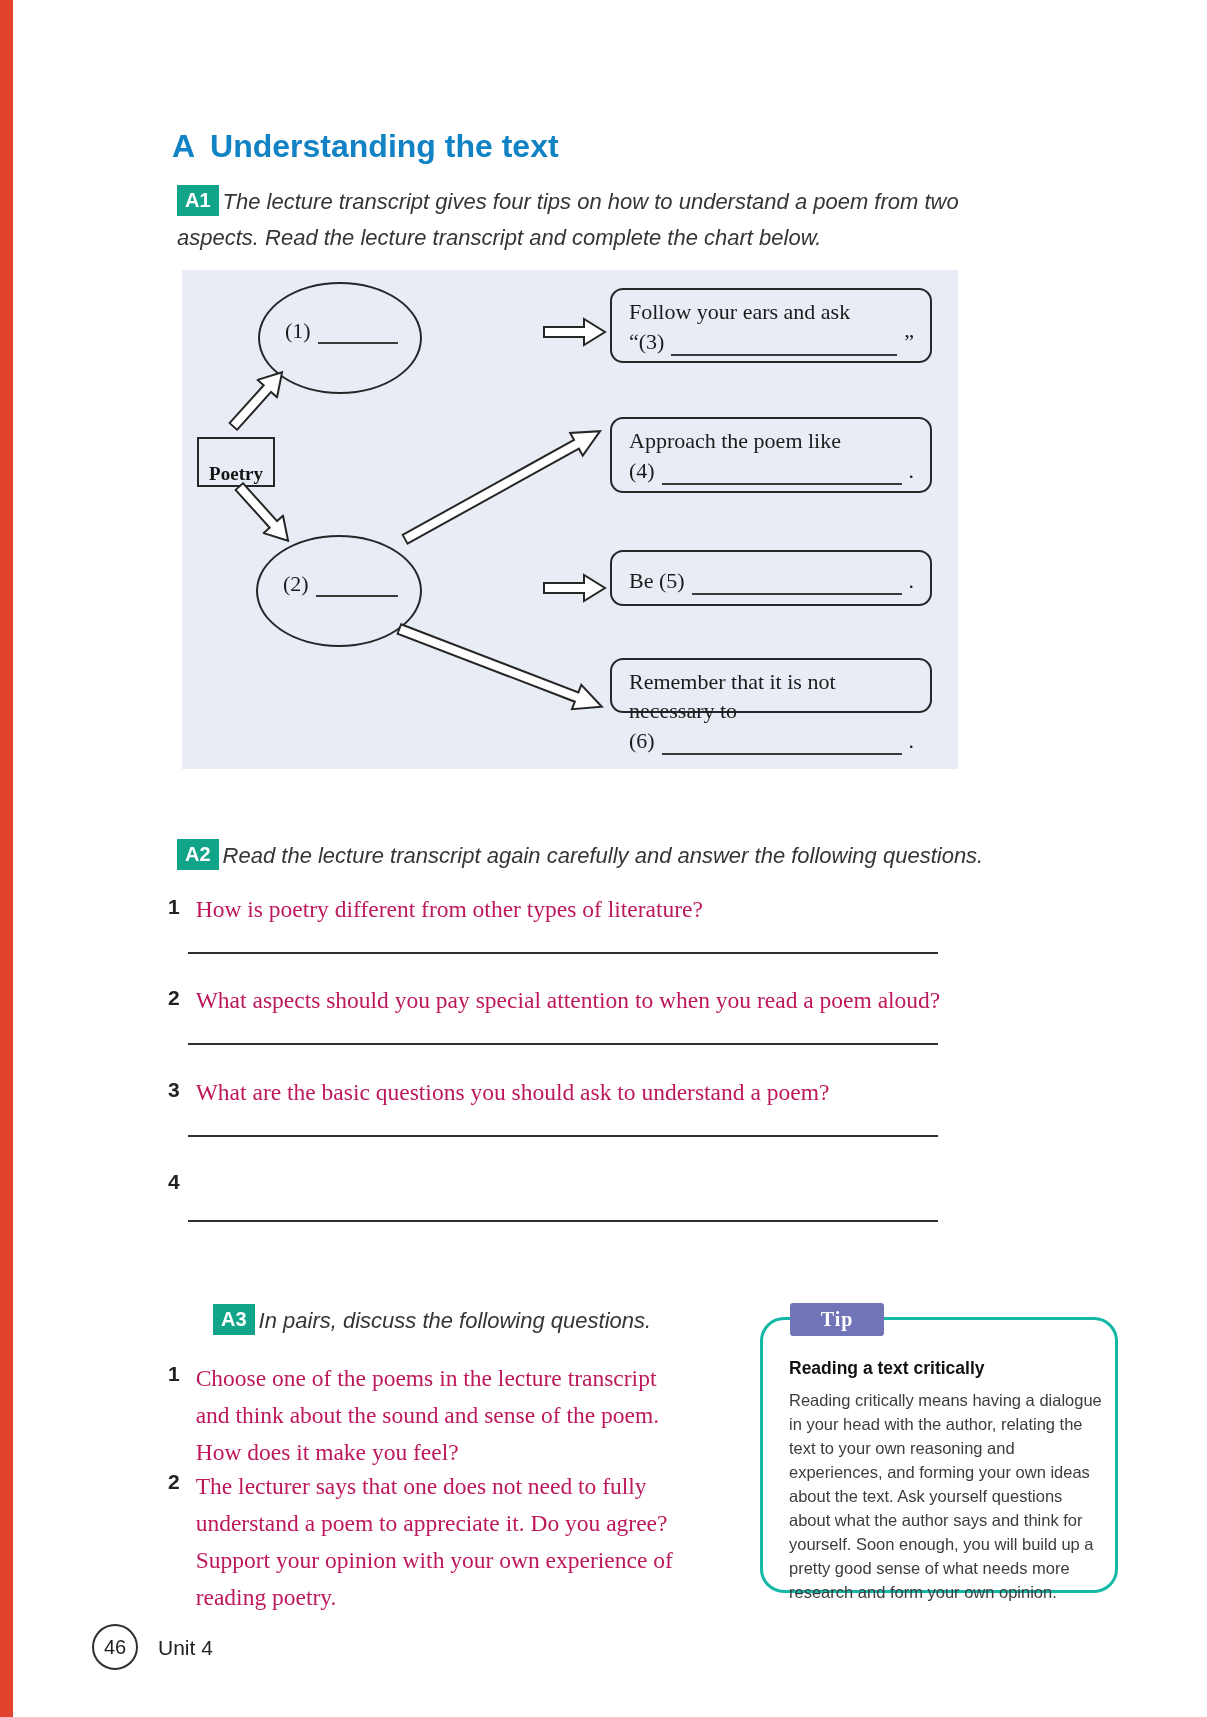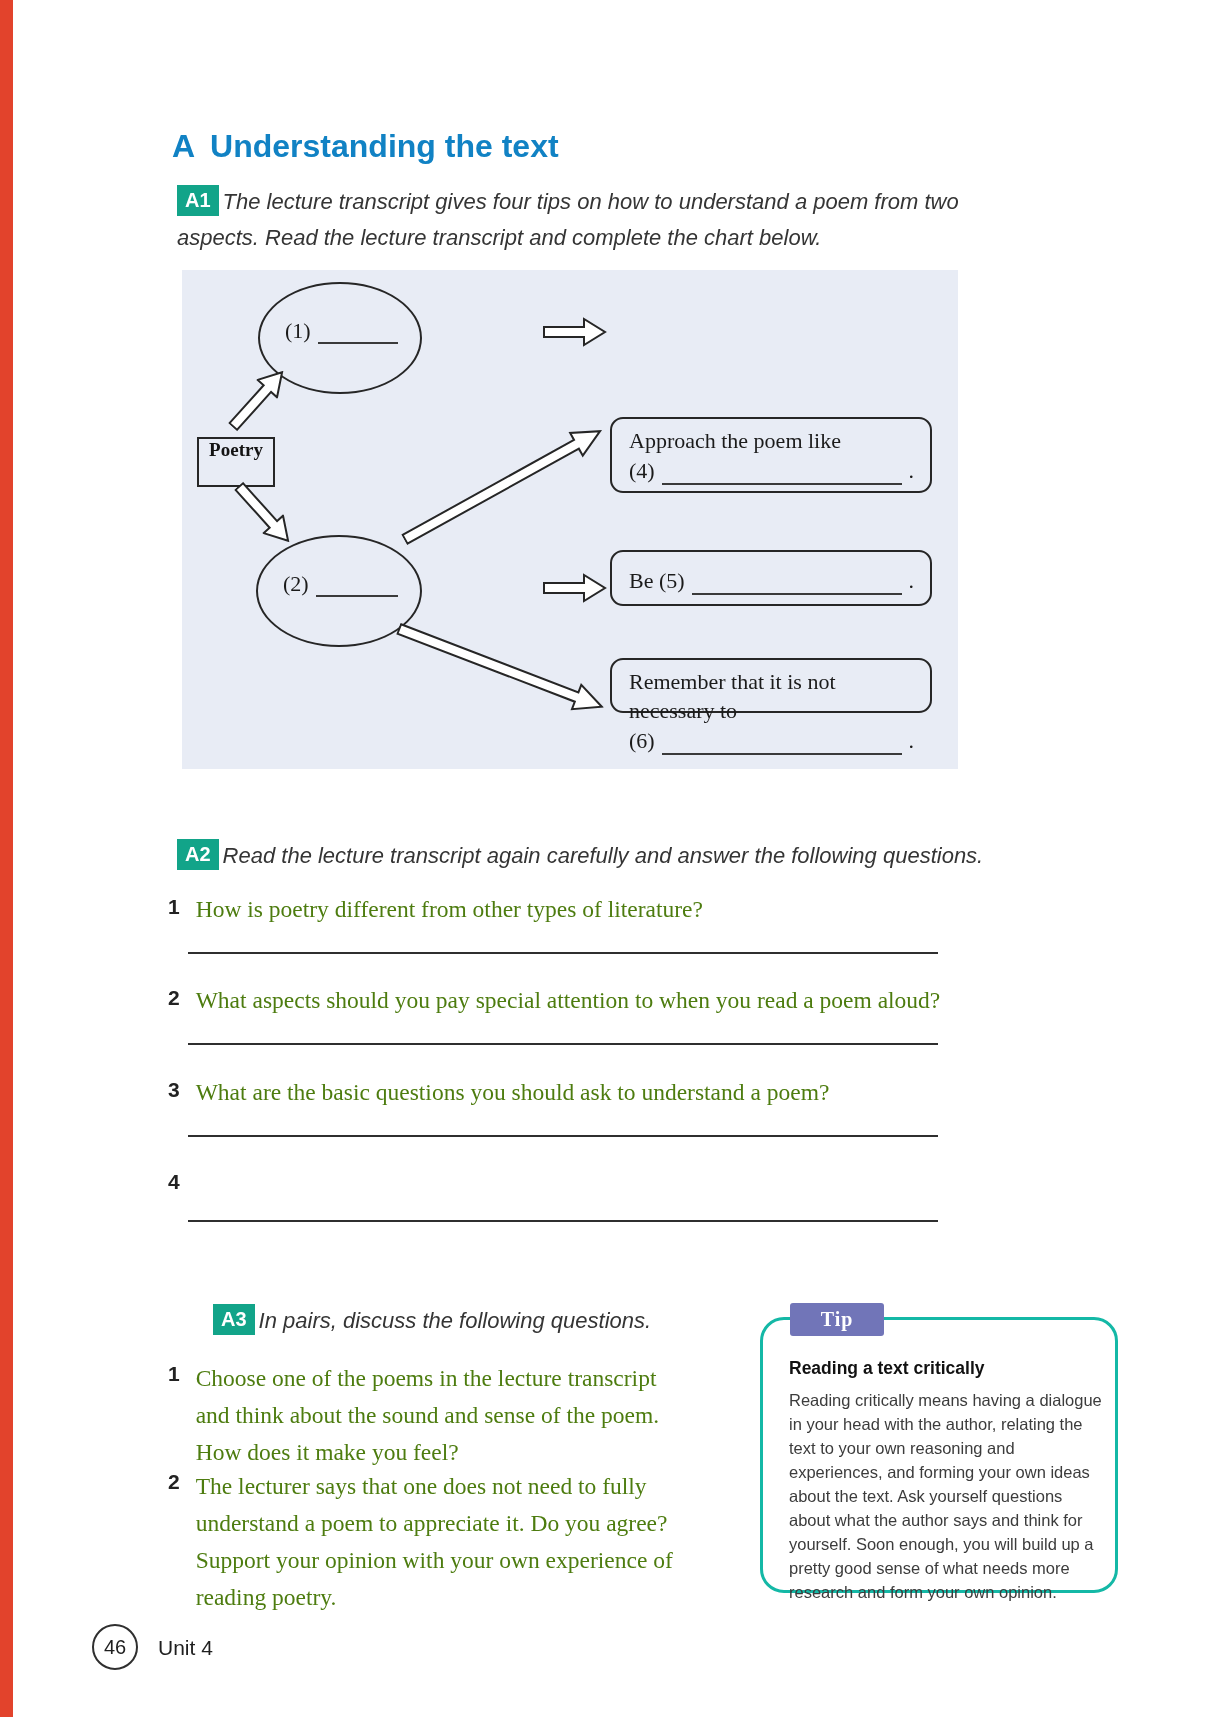--- a/index.html
+++ b/index.html
@@ -20,37 +20,37 @@
 
   
   .panel{position:absolute;left:182px;top:270px;width:776px;height:499px;background:#e8ecf5;}
   .ellipse{position:absolute;border:2px solid #262626;border-radius:50%;}
   .e1{left:76px;top:12px;width:160px;height:108px;}
   .e2{left:74px;top:265px;width:162px;height:108px;}
   .e-row{position:absolute;left:25px;right:22px;top:34px;display:flex;align-items:flex-end;gap:7px;
          font-size:22px;color:#1b1b1b;}
   .blank{flex:1;border-bottom:2px solid #3a3a3a;height:24px;}
   .rootbox{position:absolute;left:15px;top:167px;width:74px;height:46px;border:2.5px solid #262626;
-           display:flex;align-items:flex-start;justify-content:center;font-weight:bold;font-size:19px;color:#141414;}
+           display:flex;align-items:flex-end;justify-content:center;font-weight:bold;font-size:19px;color:#141414;}
   .dbox{position:absolute;left:428px;width:322px;border:2px solid #262626;border-radius:13px;
         padding:7px 16px 9px 17px;box-sizing:border-box;font-size:22px;line-height:29px;color:#1b1b1b;}
   .b3{top:18px;height:75px;}
   .b4{top:147px;height:76px;}
   .b5{top:280px;height:56px;display:flex;align-items:flex-end;}
   .b6{top:388px;height:55px;}
   .l2{display:flex;align-items:flex-end;gap:7px;margin-top:1px;}
   .l2 .blank{height:20px;}
   .b5-row{display:flex;align-items:flex-end;gap:7px;width:100%;}
   .arrow{position:absolute;}
 
   
   .qblock{position:absolute;left:168px;width:775px;}
   .qrow{display:flex;gap:16px;}
   .qnum{font-family:"Liberation Sans",sans-serif;font-weight:bold;font-size:21px;color:#222;padding-top:2px;}
-  .qtext{font-size:23.5px;color:#4d7c0f;line-height:33px;}
+  .qtext{font-size:23.5px;color:#be185d;line-height:33px;}
   .qline{margin-left:20px;margin-top:26px;width:750px;border-bottom:2px solid #2f2f2f;height:0;}
 
   
   .dblock{position:absolute;left:168px;width:512px;}
   .dblock .qtext{line-height:37px;}
 
   
   .tip-wrap{position:absolute;left:760px;top:1303px;width:358px;height:296px;}
   .tip-box{position:absolute;left:0;top:14px;width:358px;height:276px;border:3px solid #14b8a6;
            border-radius:24px;background:#fff;box-sizing:border-box;padding:38px 8px 0 26px;}
@@ -96,20 +96,28 @@
       <div class="e-row">
         <span>(2)</span>
         <div class="blank"></div>
       </div>
     </div>
 
     <div class="rootbox">
       <span>Poetry</span>
     </div>
 
+    <div class="dbox b3">
+      <div>Follow your ears and ask</div>
+      <div class="l2">
+        <span>“(3)</span>
+        <div class="blank"></div>
+        <span>”</span>
+      </div>
+    </div>
 
     <div class="dbox b4">
       <div>Approach the poem like</div>
       <div class="l2">
         <span>(4)</span>
         <div class="blank"></div>
         <span>.</span>
       </div>
     </div>
 

